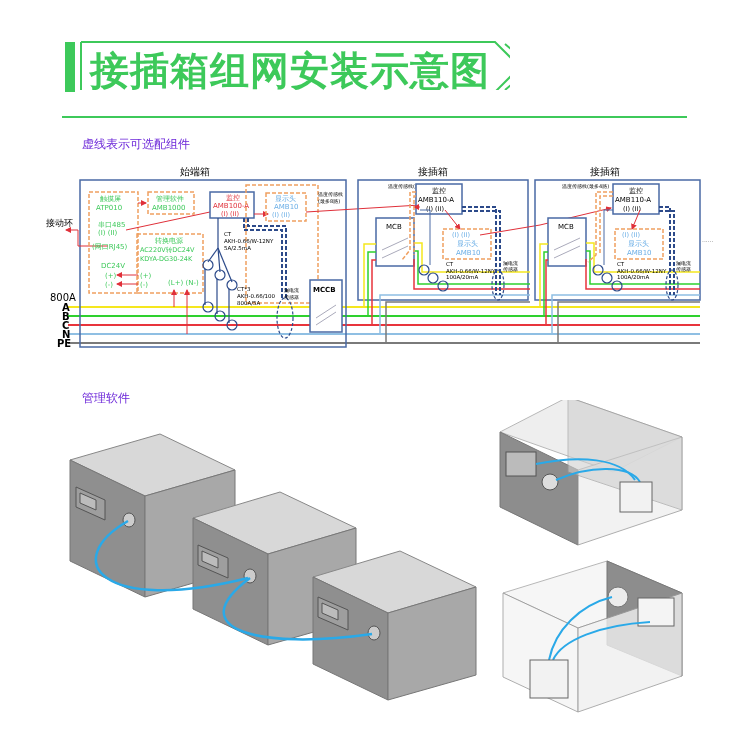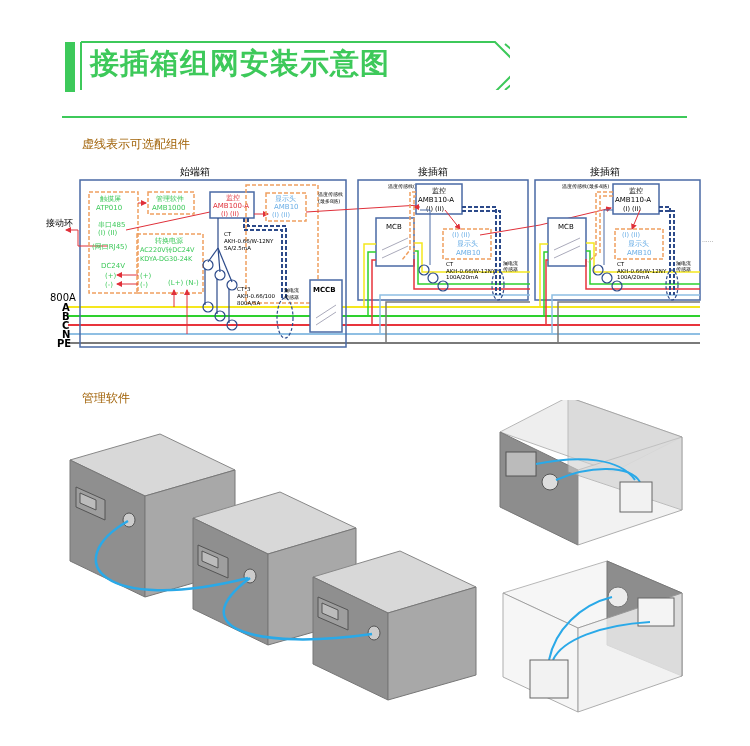--- a/index.html
+++ b/index.html
@@ -1,22 +1,22 @@
 <!DOCTYPE html>
 <html><head>
 <meta charset="utf-8">
 <style>
   html,body{margin:0;padding:0;background:#fff;}
   body{width:750px;height:746px;position:relative;overflow:hidden;font-family:"DejaVu Sans",sans-serif;}
   .abs{position:absolute;}
   #title-bar{left:65px;top:42px;width:10px;height:50px;background:#3dc95a;}
   #title-frame{left:80px;top:42px;width:430px;height:50px;}
-  #title-text{left:90px;top:44px;font-size:29px;font-weight:bold;color:#3dc95a;letter-spacing:1px;white-space:nowrap;}
+  #title-text{left:90px;top:44px;font-size:39px;font-weight:bold;color:#3dc95a;letter-spacing:1px;white-space:nowrap;}
   #title-rule{left:62px;top:116px;width:625px;height:2px;background:#3dc95a;}
-  .section-label{font-size:12px;color:#a16207;white-space:nowrap;}
+  .section-label{font-size:12px;color:#6d28d9;white-space:nowrap;}
   svg text{font-family:"DejaVu Sans",sans-serif;}
 </style>
 </head>
 <body>
 
 <div class="abs" id="title-bar"></div>
 <svg class="abs" id="title-frame" width="460" height="54" style="left:80px;top:40px;">
   <polyline points="1,2 415,2 440,27 415,52 1,52 1,2" fill="none" stroke="#3dc95a" stroke-width="2"></polyline>
   <polyline points="425,4 452,27 425,50" fill="none" stroke="#3dc95a" stroke-width="2"></polyline>
 </svg>

